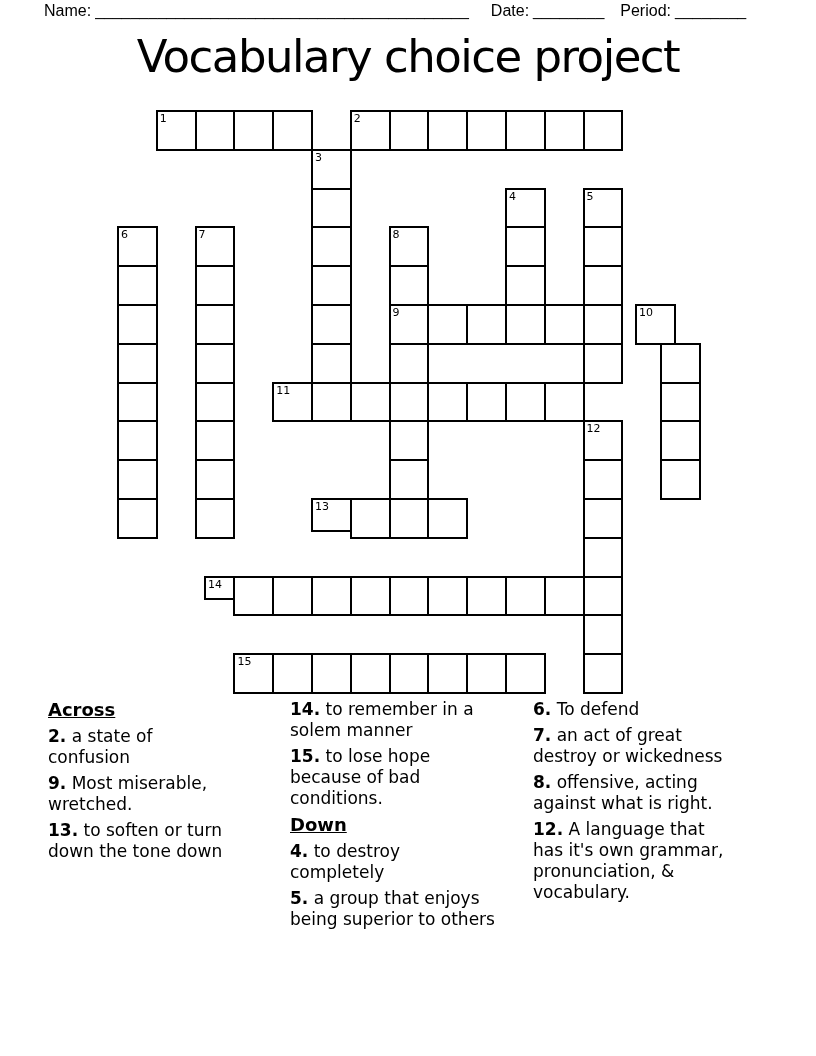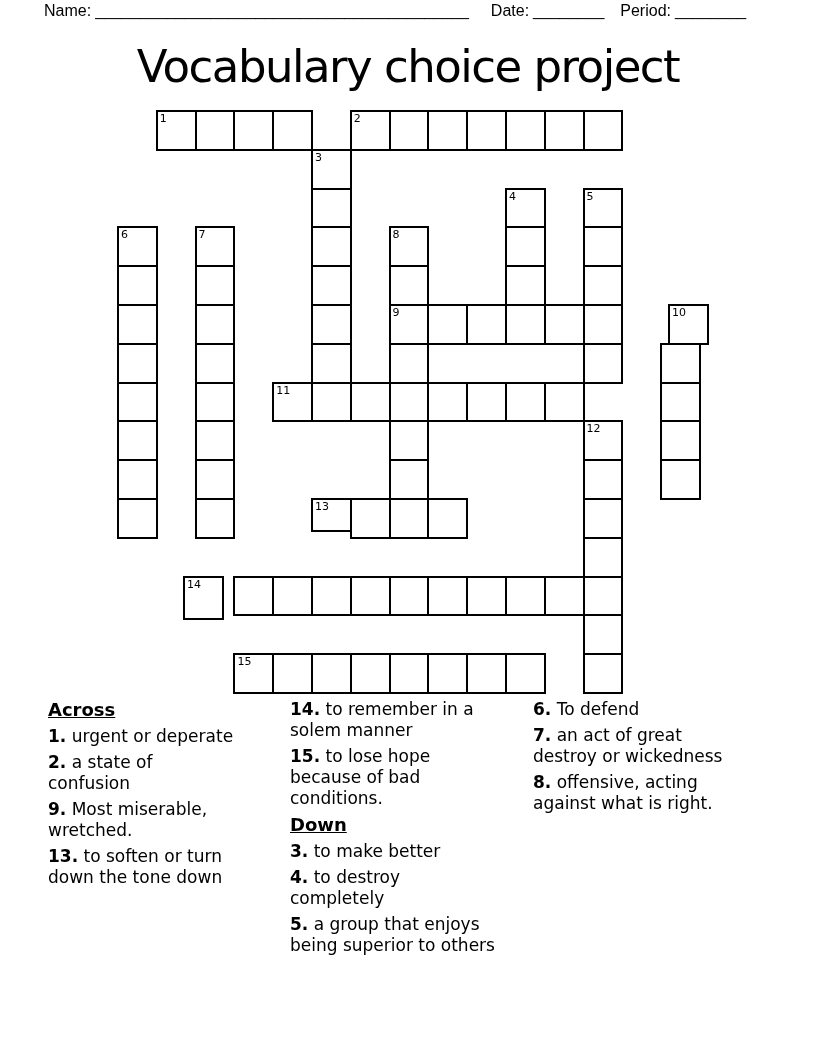--- a/index.html
+++ b/index.html
@@ -25,21 +25,21 @@
   .header .lbl { margin-right: 4px; }
   .header .blank { letter-spacing: 0; }
   .header .gap-lg { display: inline-block; width: 22px; }
   .header .gap-md { display: inline-block; width: 16px; }
 
   
   .title {
     position: absolute;
     left: 0; right: 0;
     top: 30px;
-    margin: 10px;
+    margin: 0;
     text-align: center;
     font-family: "DejaVu Sans", sans-serif;
     font-weight: 400;
     font-size: 45px;
     letter-spacing: -1.5px;
     color: #000;
   }
 
   
   .grid { position: absolute; left: 0; top: 0; width: 816px; height: 716px; }
@@ -161,21 +161,21 @@
         <span class="cell-num">9</span>
       </div>
       <div class="cell" style="left: 388.6px; top: 342.8px; width: 40.8px; height: 40.8px;"></div>
       <div class="cell" style="left: 388.6px; top: 381.6px; width: 40.8px; height: 40.8px;"></div>
       <div class="cell" style="left: 388.6px; top: 420.4px; width: 40.8px; height: 40.8px;"></div>
       <div class="cell" style="left: 388.6px; top: 459.2px; width: 40.8px; height: 40.8px;"></div>
       <div class="cell" style="left: 388.6px; top: 498px; width: 40.8px; height: 40.8px;"></div>
       <div class="cell" style="left: 427.4px; top: 304px; width: 40.8px; height: 40.8px;"></div>
       <div class="cell" style="left: 466.2px; top: 304px; width: 40.8px; height: 40.8px;"></div>
       <div class="cell" style="left: 543.8px; top: 304px; width: 40.8px; height: 40.8px;"></div>
-      <div class="cell" style="left: 668px; top: 304px; width: 40.8px; height: 40.8px;">
+      <div class="cell" style="left: 635px; top: 304px; width: 40.8px; height: 40.8px;">
         <span class="cell-num">10</span>
       </div>
       <div class="cell" style="left: 660.2px; top: 342.8px; width: 40.8px; height: 40.8px;"></div>
       <div class="cell" style="left: 660.2px; top: 381.6px; width: 40.8px; height: 40.8px;"></div>
       <div class="cell" style="left: 660.2px; top: 420.4px; width: 40.8px; height: 40.8px;"></div>
       <div class="cell" style="left: 660.2px; top: 459.2px; width: 40.8px; height: 40.8px;"></div>
       <div class="cell" style="left: 272.2px; top: 381.6px; width: 40.8px; height: 40.8px;">
         <span class="cell-num">11</span>
       </div>
       <div class="cell" style="left: 349.8px; top: 381.6px; width: 40.8px; height: 40.8px;"></div>
@@ -190,21 +190,21 @@
       <div class="cell" style="left: 582.6px; top: 498px; width: 40.8px; height: 40.8px;"></div>
       <div class="cell" style="left: 582.6px; top: 536.8px; width: 40.8px; height: 40.8px;"></div>
       <div class="cell" style="left: 582.6px; top: 575.6px; width: 40.8px; height: 40.8px;"></div>
       <div class="cell" style="left: 582.6px; top: 614.4px; width: 40.8px; height: 40.8px;"></div>
       <div class="cell" style="left: 582.6px; top: 653.2px; width: 40.8px; height: 40.8px;"></div>
       <div class="cell" style="left: 311px; top: 498px; width: 40.8px; height: 34px;">
         <span class="cell-num">13</span>
       </div>
       <div class="cell" style="left: 349.8px; top: 498px; width: 40.8px; height: 40.8px;"></div>
       <div class="cell" style="left: 427.4px; top: 498px; width: 40.8px; height: 40.8px;"></div>
-      <div class="cell" style="left: 183px; top: 575.6px; width: 40.8px; height: 44px;">
+      <div class="cell" style="left: 204px; top: 575.6px; width: 40.8px; height: 24px;">
         <span class="cell-num">14</span>
       </div>
       <div class="cell" style="left: 233.4px; top: 575.6px; width: 40.8px; height: 40.8px;"></div>
       <div class="cell" style="left: 272.2px; top: 575.6px; width: 40.8px; height: 40.8px;"></div>
       <div class="cell" style="left: 311px; top: 575.6px; width: 40.8px; height: 40.8px;"></div>
       <div class="cell" style="left: 349.8px; top: 575.6px; width: 40.8px; height: 40.8px;"></div>
       <div class="cell" style="left: 388.6px; top: 575.6px; width: 40.8px; height: 40.8px;"></div>
       <div class="cell" style="left: 427.4px; top: 575.6px; width: 40.8px; height: 40.8px;"></div>
       <div class="cell" style="left: 466.2px; top: 575.6px; width: 40.8px; height: 40.8px;"></div>
       <div class="cell" style="left: 505px; top: 575.6px; width: 40.8px; height: 40.8px;"></div>
@@ -217,43 +217,45 @@
       <div class="cell" style="left: 349.8px; top: 653.2px; width: 40.8px; height: 40.8px;"></div>
       <div class="cell" style="left: 388.6px; top: 653.2px; width: 40.8px; height: 40.8px;"></div>
       <div class="cell" style="left: 427.4px; top: 653.2px; width: 40.8px; height: 40.8px;"></div>
       <div class="cell" style="left: 466.2px; top: 653.2px; width: 40.8px; height: 40.8px;"></div>
       <div class="cell" style="left: 505px; top: 653.2px; width: 40.8px; height: 40.8px;"></div>
     </div>
 
   <div id="clues" class="clues">
       <div class="clue-col c0">
         <div class="clue-heading">Across</div>
-        <div class="clue"><span class="clue-num">1.</span> <span class="clue-text">urgent or deperate</span></div>
         <div class="clue"><span class="clue-num">2.</span> <span class="clue-text">a state of
 confusion</span></div>
         <div class="clue"><span class="clue-num">9.</span> <span class="clue-text">Most miserable,
 wretched.</span></div>
         <div class="clue"><span class="clue-num">13.</span> <span class="clue-text">to soften or turn
 down the tone down</span></div>
       </div>
       <div class="clue-col c1">
         <div class="clue"><span class="clue-num">14.</span> <span class="clue-text">to remember in a
 solem manner</span></div>
         <div class="clue"><span class="clue-num">15.</span> <span class="clue-text">to lose hope
 because of bad
 conditions.</span></div>
         <div class="clue-heading">Down</div>
-        <div class="clue"><span class="clue-num">3.</span> <span class="clue-text">to make better</span></div>
         <div class="clue"><span class="clue-num">4.</span> <span class="clue-text">to destroy
 completely</span></div>
         <div class="clue"><span class="clue-num">5.</span> <span class="clue-text">a group that enjoys
 being superior to others</span></div>
       </div>
       <div class="clue-col c2">
         <div class="clue"><span class="clue-num">6.</span> <span class="clue-text">To defend</span></div>
         <div class="clue"><span class="clue-num">7.</span> <span class="clue-text">an act of great
 destroy or wickedness</span></div>
         <div class="clue"><span class="clue-num">8.</span> <span class="clue-text">offensive, acting
 against what is right.</span></div>
+        <div class="clue"><span class="clue-num">12.</span> <span class="clue-text">A language that
+has it's own grammar,
+pronunciation, &amp;
+vocabulary.</span></div>
       </div>
     </div>
 
 </div>
 
 </body></html>

